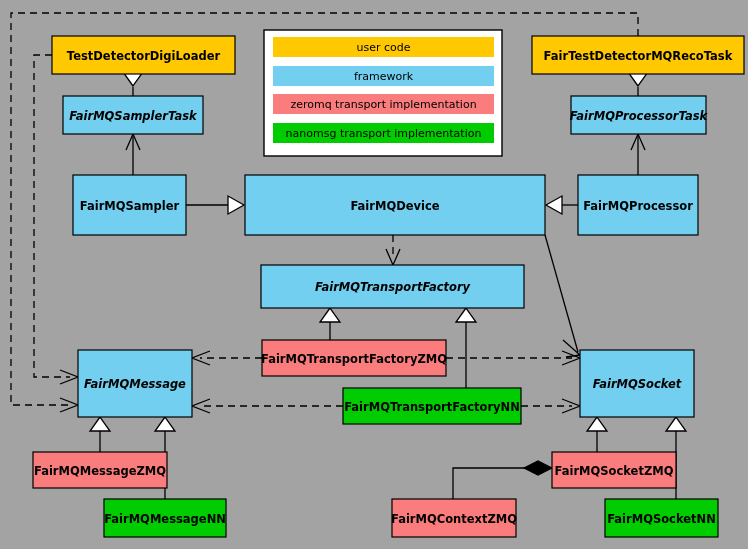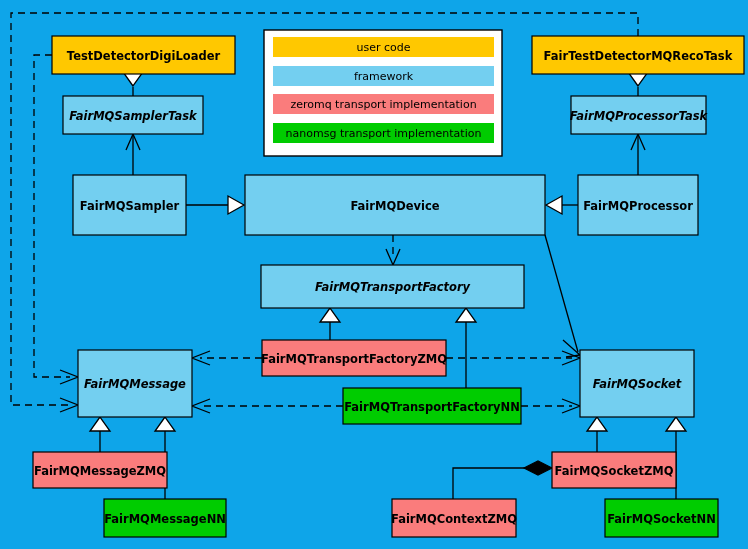--- a/index.html
+++ b/index.html
@@ -4,21 +4,21 @@
 <style>
   html, body {
     margin: 0;
     padding: 0;
     background: #ffffff;
   }
   #diagram-root {
     position: relative;
     width: 748px;
     height: 549px;
-    background: #0ea5e9;
+    background: #a3a3a3;
     font-family: "DejaVu Sans", sans-serif;
     overflow: hidden;
   }
   svg.diagram-canvas {
     position: absolute;
     top: 0; left: 0;
     width: 748px;
     height: 549px;
   }
   .node-label {

